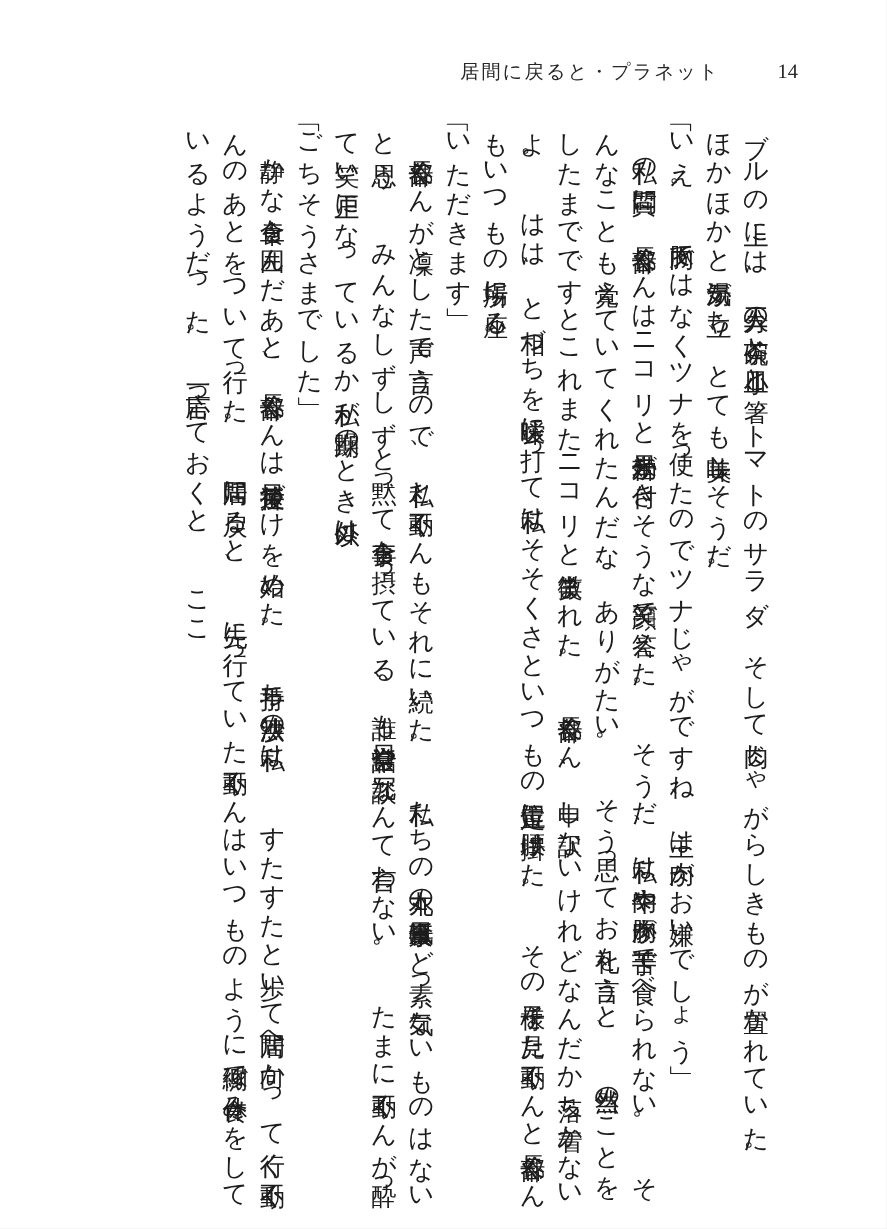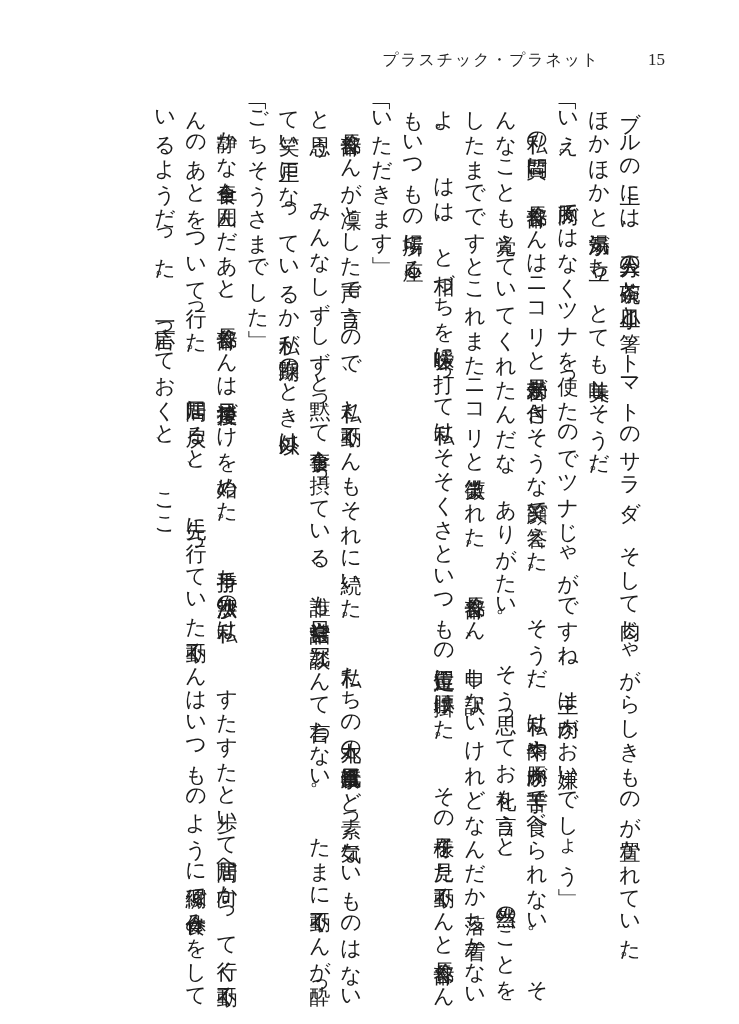--- a/index.html
+++ b/index.html
@@ -56,22 +56,22 @@
   }
   .body-text p.indent {
     text-indent: 1em;
   }
 </style>
 </head>
 <body>
 
 <div class="page">
   <div class="running-head">
-    <span class="head-title">プラスチック・プラネット</span>
-    <span class="head-page-num">15</span>
+    <span class="head-title">居間に戻ると・プラネット</span>
+    <span class="head-page-num">14</span>
   </div>
   <div class="body-text">
       <p class="">ブルの上には、三人分の茶碗と小皿と箸、トマトのサラダ、そして肉じゃがらしきものが置かれていた。　ほかほかと湯気が立ち、とても美味しそうだ。</p>
       <p class="">「いえ。　豚肉ではなくツナを使ったのでツナじゃがですね、主は肉がお嫌いでしょう」</p>
       <p class="indent">私の質問に、長谷部くんはニコリと効果音が付きそうな笑顔で答えた。　そうだ、私は牛肉や豚肉が苦手で食べられない。　そんなことも覚えていてくれたんだな、ありがたい。　そう思ってお礼を言うと、　当然のことをしたまでですとこれまたニコリと微笑まれた。　長谷部くん、申し訳ないけれどなんだか落ち着かないよ。　はは、と相づちを曖昧に打って私はそそくさといつもの定位置に腰掛けた。　その様子を見た不動くんと長谷部くんもいつもの場所に座る。</p>
       <p class="">「いただきます」</p>
       <p class="indent">長谷部くんが凜とした声で言うので、私と不動くんもそれに続いた。　私たちの本丸の食事風景ほど素っ気ないものはないと思う。　みんなしずしずと黙って食事を摂っている、誰も日常会話や冗談なんて言わない。　たまに不動くんが酔って笑い上戸になっているか私が躁期のとき以外は。</p>
       <p class="">「ごちそうさまでした」</p>
       <p class="indent">静かな食卓を囲んだあと、長谷部くんは早速後片づけを始めた。　手持ち無沙汰の私は、　すたすたと歩いて居間へ向かって行く不動くんのあとをついて行った。　居間に戻ると、　先に行っていた不動くんはいつものように縁側で食休みをしているようだった。　一応言っておくと、　ここ</p>
     </div>

